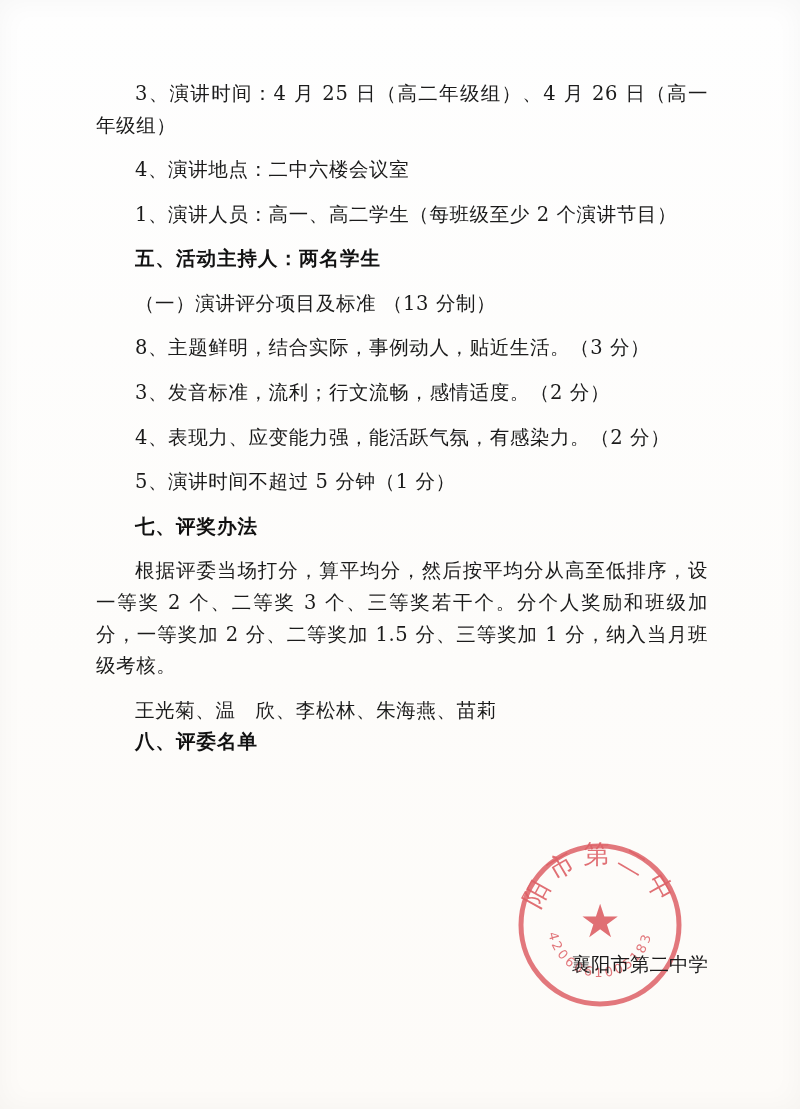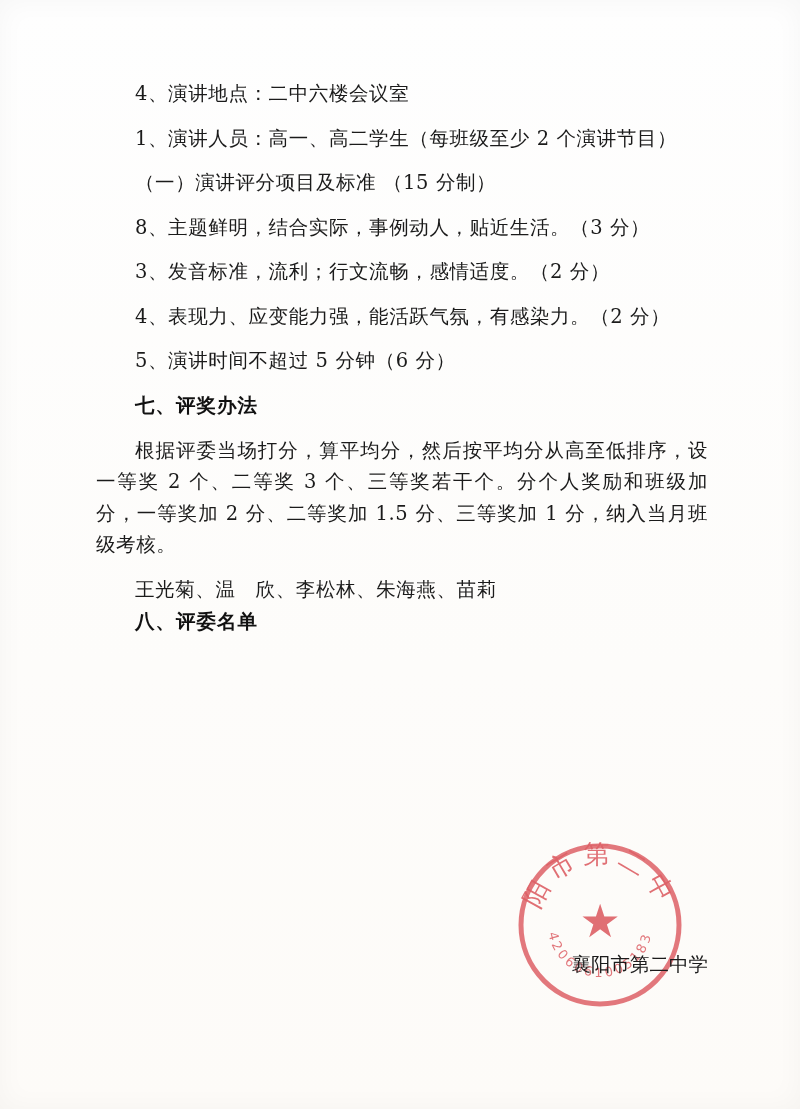--- a/index.html
+++ b/index.html
@@ -86,37 +86,39 @@
   }
   .seal svg { display: block; }
 </style>
 </head>
 <body>
 
 <div class="page">
 
   <div class="doc-body">
 
+    <p class="para line indent1 gap-12">3、演讲时间：4 月 25 日（高二年级组）、4 月 26 日（高一年级组）</p>
 
     <p class="para line indent1 gap-12">4、演讲地点：二中六楼会议室</p>
 
     <p class="para line indent1 gap-12">1、演讲人员：高一、高二学生（每班级至少 2 个演讲节目）</p>
 
+    <p class="para line indent1 heading gap-12">五、活动主持人：两名学生</p>
 
 
-    <p class="para line indent1 gap-12">（一）演讲评分项目及标准 （15 分制）</p>
+    <p class="para line indent1 gap-12">（一）演讲评分项目及标准 （13 分制）</p>
 
 
     <p class="para line indent1 gap-12">8、主题鲜明，结合实际，事例动人，贴近生活。（3 分）</p>
 
     <p class="para line indent1 gap-12">3、发音标准，流利；行文流畅，感情适度。（2 分）</p>
 
     <p class="para line indent1 gap-12">4、表现力、应变能力强，能活跃气氛，有感染力。（2 分）</p>
 
-    <p class="para line indent1 gap-12">5、演讲时间不超过 5 分钟（6 分）</p>
+    <p class="para line indent1 gap-12">5、演讲时间不超过 5 分钟（1 分）</p>
 
     <p class="para line indent1 heading gap-12">七、评奖办法</p>
 
     <p class="para line indent1 gap-12">根据评委当场打分，算平均分，然后按平均分从高至低排序，设一等奖 2 个、二等奖 3 个、三等奖若干个。分个人奖励和班级加分，一等奖加 2 分、二等奖加 1.5 分、三等奖加 1 分，纳入当月班级考核。</p>
 
     <p class="para line indent1">王光菊、温　欣、李松林、朱海燕、苗莉</p>
 
     <p class="para line indent1 heading gap-12">八、评委名单</p>
 
   </div>

